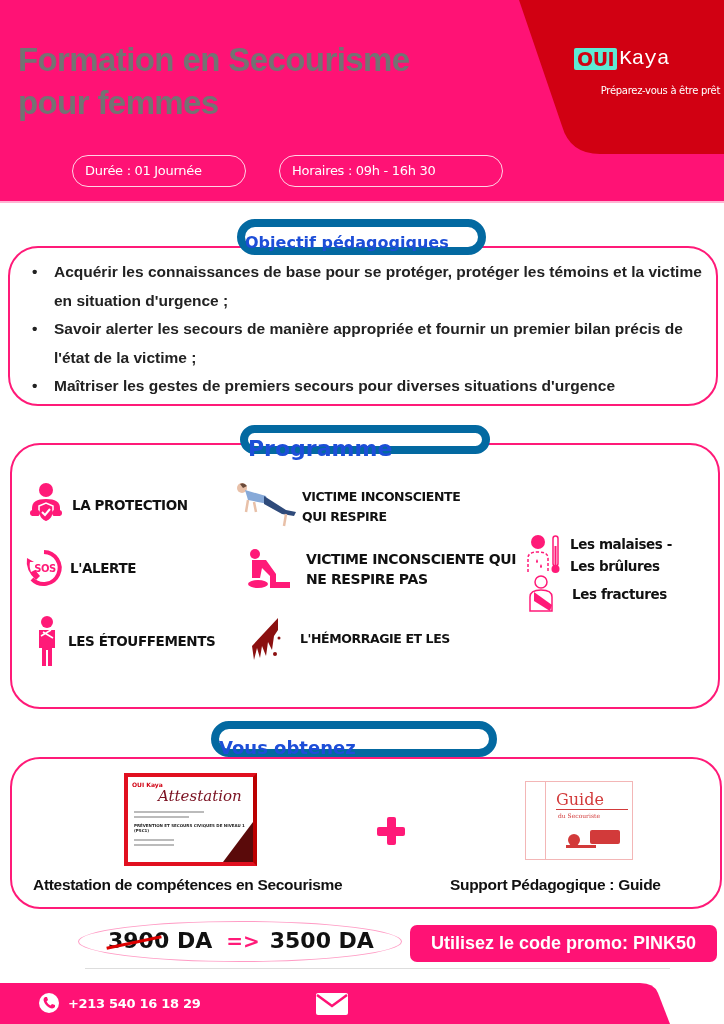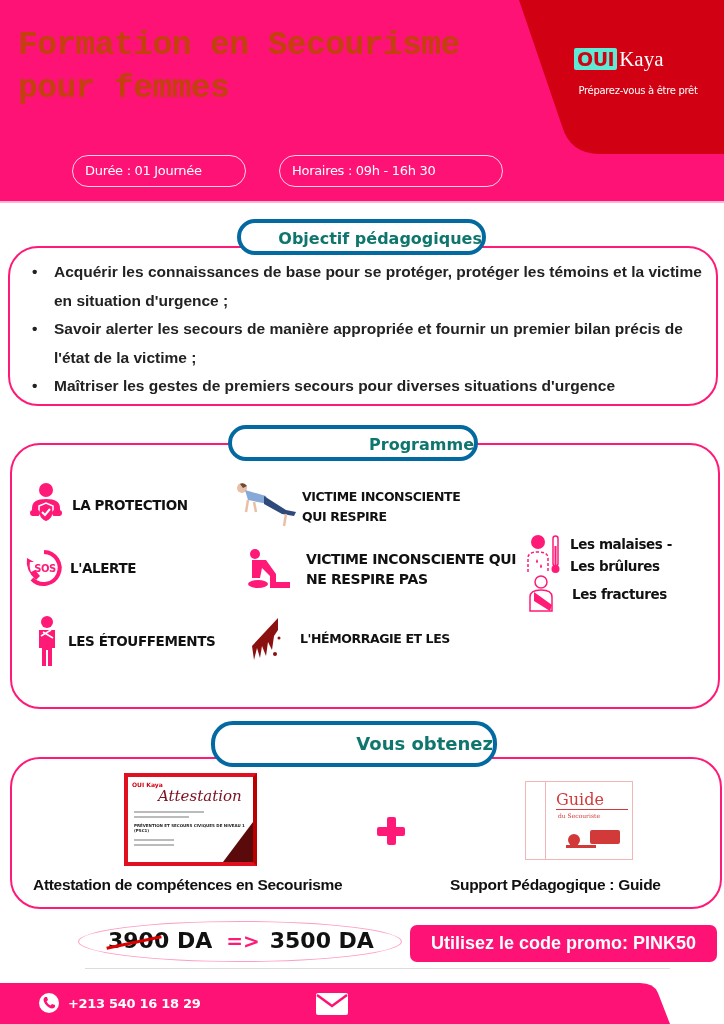--- a/index.html
+++ b/index.html
@@ -5,49 +5,49 @@
   * { box-sizing: border-box; margin: 0; padding: 0; }
   html, body { width: 724px; height: 1024px; overflow: hidden; background: #ffffff; }
   body { position: relative; font-family: "DejaVu Sans", sans-serif; color: #111; }
 
   .abs { position: absolute; }
 
   
   .header { left: 0; top: 0; width: 724px; height: 201px; background: #ff1275; }
   .header-bottom-line { left: 0; top: 201px; width: 724px; height: 2px; background: #ffb3d2; }
   .brand-panel { left: 0; top: 0; width: 724px; height: 154px; }
-  .title { left: 18px; top: 24px; color: #c2410c; font-weight: bold; font-size: 33px; line-height: 43px; letter-spacing: -0.6px; font-family: Liberation Mono, monospace; }
+  .title { left: 18px; top: 38px; color: #737373; font-weight: bold; font-size: 33px; line-height: 43px; letter-spacing: -0.6px; font-family: Liberation Sans, sans-serif; }
   .title span { display: block; }
   .logo { left: 574px; top: 48px; display: flex; align-items: center; }
   .logo-oui { background: #5eead4; color: #d10012; font-weight: bold; font-size: 19px; line-height: 22px; padding: 0 3px; border-radius: 2px; font-family: "DejaVu Sans", sans-serif; letter-spacing: -0.5px; }
-  .logo-kaya { color: #fff; font-size: 21px; line-height: 22px; margin-left: 2px; font-family: Liberation Serif, serif; }
-  .tagline { left: 556px; top: 85px; width: 164px; text-align: center; color: #fff; font-size: 10px; font-family: "DejaVu Sans", sans-serif; letter-spacing: -0.3px; }
+  .logo-kaya { color: #fff; font-size: 21px; line-height: 22px; margin-left: 2px; font-family: Liberation Mono, monospace; }
+  .tagline { left: 556px; top: 85px; width: 164px; text-align: right; color: #fff; font-size: 10px; font-family: "DejaVu Sans", sans-serif; letter-spacing: -0.3px; }
 
   .info-pill { height: 32px; border: 1.3px solid #ffd3e6; border-radius: 16px; color: #fff; font-size: 13px; line-height: 30px; padding-left: 12px; letter-spacing: -0.3px; }
   .pill-duration { left: 72px; top: 155px; width: 174px; }
   .pill-hours { left: 279px; top: 155px; width: 224px; }
 
   
   .box { border: 2px solid #ff1a78; border-radius: 30px; background: #fff; }
-  .pill { background: #fff; border: 4px solid #0369a1; border-radius: 18px; text-align: right; font-weight: bold; color: #0f766e; }
+  .pill { background: #fff; border: 8px solid #0369a1; border-radius: 18px; text-align: left; font-weight: bold; color: #1d4ed8; }
 
   .obj-box { left: 8px; top: 246px; width: 710px; height: 160px; }
   .obj-pill { left: 237px; top: 219px; width: 249px; height: 36px; font-size: 16px; line-height: 32px; }
   .obj-list { left: 30px; top: 258px; width: 690px; list-style: none; font-family: "Liberation Sans", sans-serif; font-weight: bold; font-size: 15.5px; line-height: 28.5px; color: #222; }
   .obj-list li { position: relative; padding-left: 24px; }
   .obj-list li::before { content: "•"; position: absolute; left: 2px; top: 0; }
 
   .prog-box { left: 10px; top: 443px; width: 710px; height: 266px; }
-  .prog-pill { left: 228px; top: 425px; width: 250px; height: 36px; font-size: 16px; line-height: 32px; }
+  .prog-pill { left: 240px; top: 425px; width: 250px; height: 29px; font-size: 22px; line-height: 32px; }
 
   .prog-item { display: flex; align-items: center; font-weight: bold; font-size: 13.5px; letter-spacing: -0.4px; color: #111; line-height: 20px; }
   .prog-item .txt { margin-left: 8px; }
 
   .obt-box { left: 10px; top: 757px; width: 712px; height: 152px; }
-  .obt-pill { left: 211px; top: 721px; width: 286px; height: 46px; border-radius: 22px; font-size: 18px; line-height: 38px; }
+  .obt-pill { left: 211px; top: 721px; width: 286px; height: 36px; border-radius: 22px; font-size: 18px; line-height: 38px; }
 
   .obt-label { font-family: "Liberation Sans", sans-serif; font-weight: bold; font-size: 15.5px; color: #111; letter-spacing: -0.3px; }
 
   .cert { left: 124px; top: 773px; width: 133px; height: 93px; border: 4px solid #e11020; border-right-color: #b00; background: #fff; overflow: hidden; }
   .cert .c-logo { position: absolute; left: 4px; top: 4px; font-size: 6px; font-weight: bold; color: #d10012; }
   .cert .c-title { position: absolute; left: 30px; top: 10px; font-family: "DejaVu Serif", serif; font-style: italic; font-size: 15px; color: #7a1020; }
   .cert .c-line { position: absolute; height: 2px; background: #bbb; }
   .cert .c-main { position: absolute; left: 6px; top: 46px; width: 118px; font-size: 4px; font-weight: bold; color: #222; }
   .cert .c-corner { position: absolute; right: 0; bottom: 0; width: 0; height: 0; border-left: 30px solid transparent; border-bottom: 40px solid #5a0a0a; }
 

